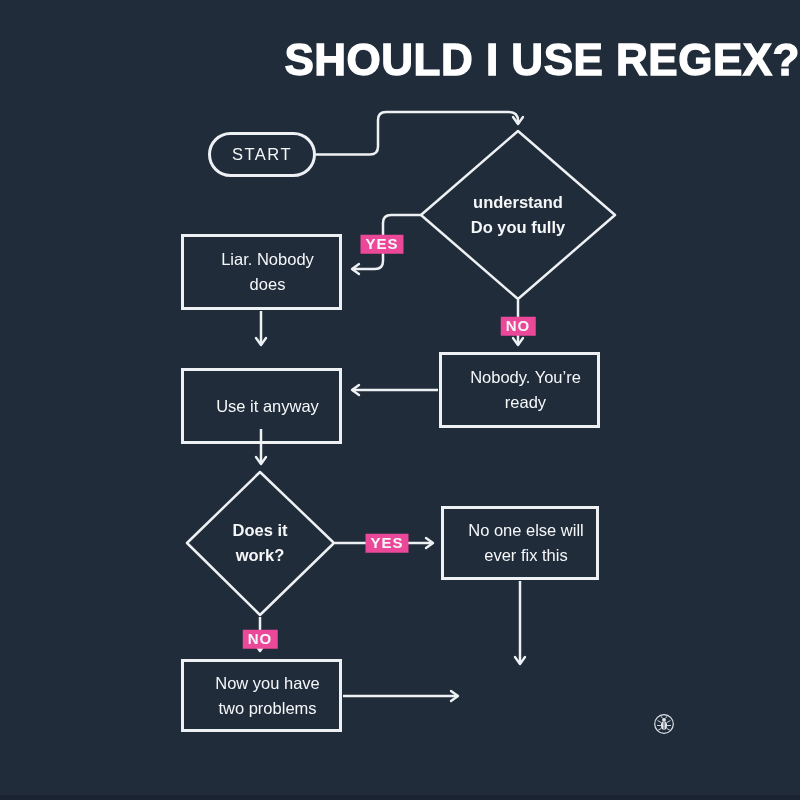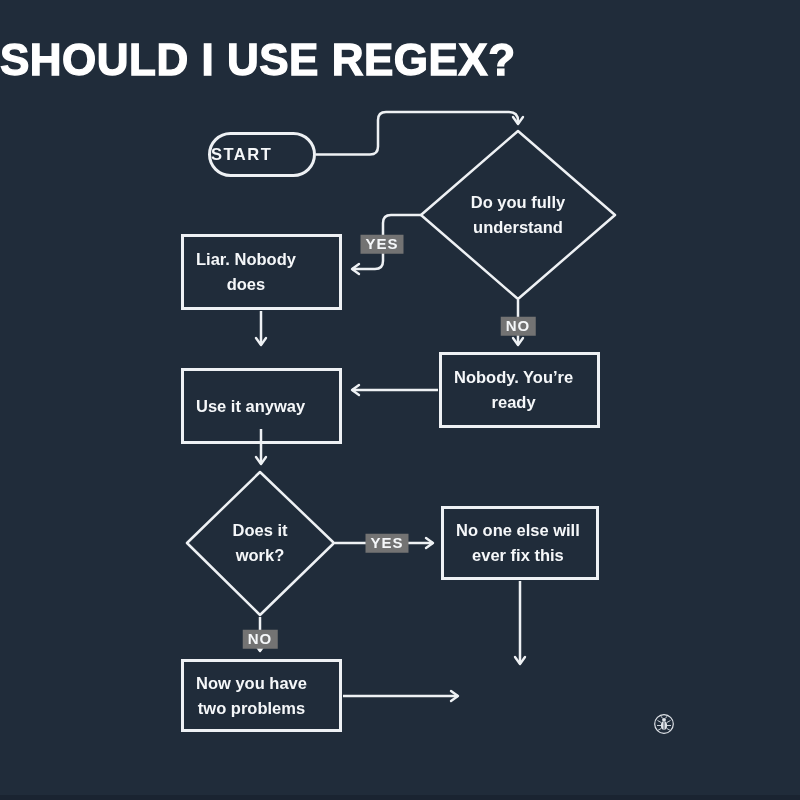--- a/index.html
+++ b/index.html
@@ -16,44 +16,45 @@
     height: 800px;
     background: #202c3a;
     overflow: hidden;
   }
   .title {
     position: absolute;
     top: 38px;
     left: 0;
     right: 0;
     margin: 0;
-    text-align: left;
+    text-align: right;
     color: #ffffff;
     font-size: 44px;
     font-weight: bold;
     letter-spacing: 0.5px;
     -webkit-text-stroke: 1.3px #ffffff;
     line-height: 1;
   }
   .wires {
     position: absolute;
     left: 0;
     top: 0;
     width: 800px;
     height: 800px;
   }
   .node {
     position: absolute;
     box-sizing: border-box;
     display: flex;
     align-items: center;
+    justify-content: center;
     text-align: center;
     color: #f5f7f9;
     font-size: 16.5px;
-    font-weight: 700;
+    font-weight: 400;
     line-height: 1.5;
   }
   .box {
     border: 3px solid #eef1f4;
     padding-left: 12px;
   }
   .pill {
     border: 3px solid #eef1f4;
     border-radius: 999px;
     letter-spacing: 1.5px;
@@ -65,21 +66,21 @@
     text-align: center;
     color: #f5f7f9;
     font-size: 16.5px;
     font-weight: 700;
     line-height: 1.5;
   }
   .line { display: block; }
   .edge-label {
     position: absolute;
     transform: translate(-50%, -50%);
-    background: #737373;
+    background: #ec4899;
     color: #f5f7f9;
     font-size: 15px;
     font-weight: 700;
     letter-spacing: 1px;
     padding: 1px 5px;
     line-height: 1.1;
   }
   .bottom-edge {
     position: absolute;
     left: 0;
@@ -129,22 +130,22 @@
       <ellipse cx="664" cy="725.5" rx="3.1" ry="4.3" fill="#dfe3e8"></ellipse>
       <line x1="664" y1="721.5" x2="664" y2="729.5" stroke="#202c3a" stroke-width="0.8"></line>
     </g>
   </svg>
 
   <div class="node pill" style="left:208px; top:132px; width:108px; height:45px;">
     <span>START</span>
   </div>
 
   <div class="diamond-text" style="left:518px; top:215px;">
+    <span class="line">understand</span>
     <span class="line">Do you fully</span>
-    <span class="line">understand</span>
   </div>
 
   <div class="node box" style="left:181px; top:234px; width:161px; height:76px;">
     <div>
       <span class="line">Liar. Nobody</span>
       <span class="line">does</span>
     </div>
   </div>
 
   <div class="node box" style="left:181px; top:368px; width:161px; height:76px;">

